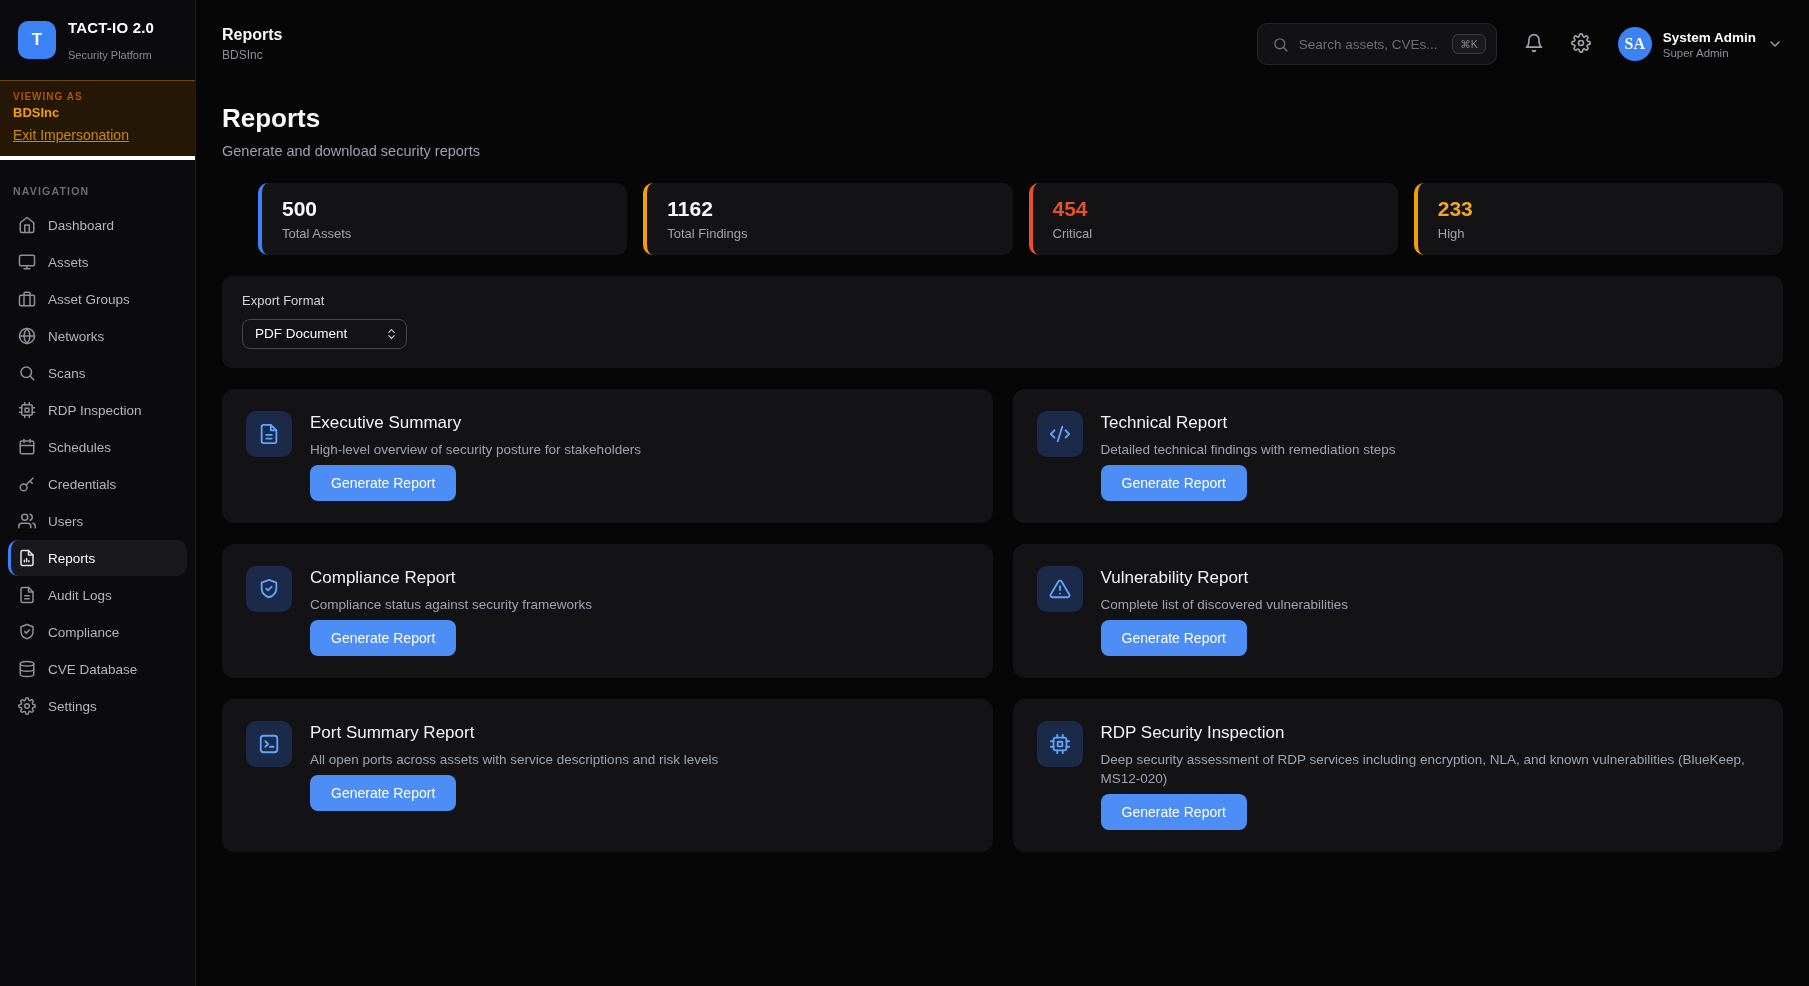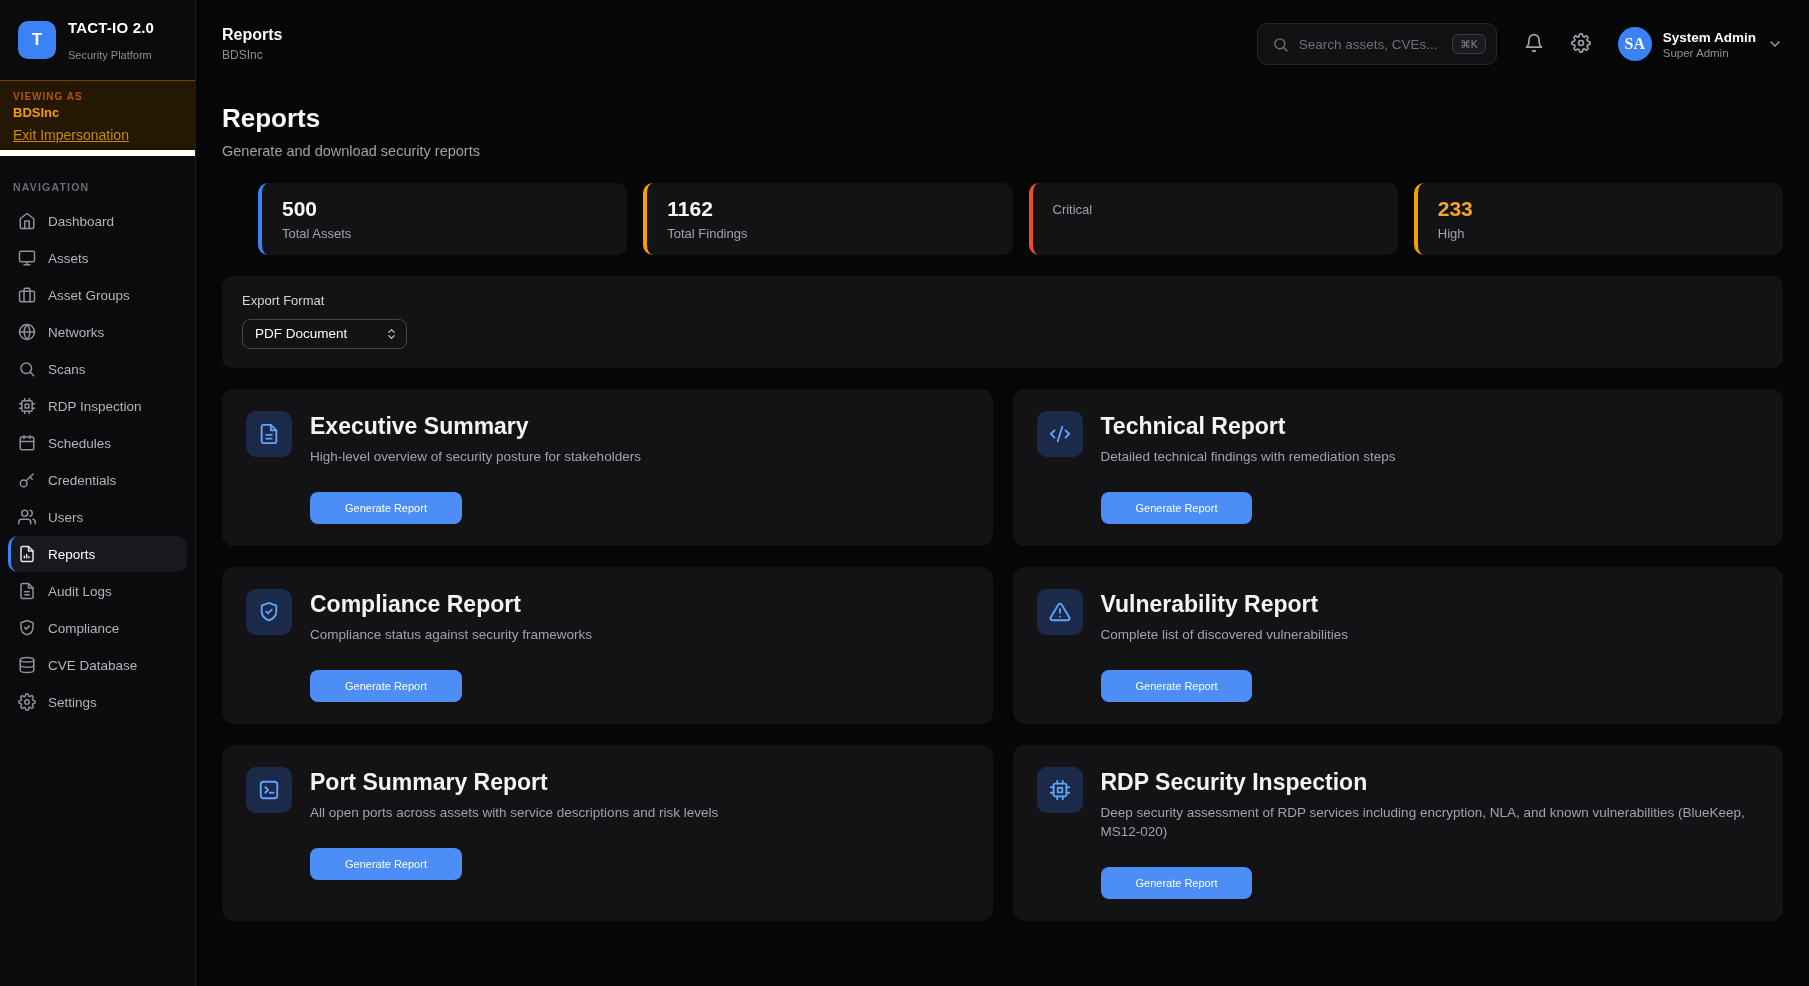--- a/index.html
+++ b/index.html
@@ -10,21 +10,21 @@
   }
   .app { display:flex; width:1809px; height:986px; }
 
   
   .sidebar { width:196px; min-width:196px; background:#0b0b0d; border-right:1px solid #1d1d21; display:flex; flex-direction:column; }
   .logo-row { display:flex; align-items:center; gap:12px; padding:19px 18px; }
   .logo-tile { width:38px; height:38px; background:#3b82f6; border-radius:10px; display:flex; align-items:center; justify-content:center; font-weight:700; font-size:17px; color:#fff; }
   .brand-name { font-size:15px; font-weight:700; letter-spacing:.2px; color:#fff; }
   .brand-tag { font-size:11px; color:#8b8b92; margin-top:13px; }
 
-  .impersonation { background:#241804; border-top:1px solid #6e4607; border-bottom:6px solid #ffffff; padding:10px 13px 6px; }
+  .impersonation { background:#241804; border-top:1px solid #6e4607; border-bottom:4px solid #ffffff; padding:10px 13px 12px; }
   .imp-label { font-size:10px; letter-spacing:1px; color:#b45309; font-weight:700; }
   .imp-org { font-size:13px; font-weight:700; color:#f59e0b; margin-top:3px; }
   .imp-exit { font-size:14px; color:#ca8a04; text-decoration:underline; margin-top:7px; display:inline-block; cursor:pointer; }
 
   .nav-section-label { font-size:10.5px; letter-spacing:1.2px; color:#6b6b72; font-weight:700; padding:25px 13px 10px; }
   .nav-list { padding:0 8px; }
   .nav-item { display:flex; align-items:center; gap:12px; margin-bottom:1px; padding:9px 10px; border-radius:10px; color:#b4b4bb; font-size:13.5px; cursor:pointer; }
   .nav-ic { display:flex; }
   .nav-ic svg { width:18px; height:18px; color:#8f8f97; }
   .nav-item.active { background:#18181d; color:#fff; border-left:3px solid #3b82f6; padding-left:7px; }
@@ -61,23 +61,23 @@
   .export-label { font-size:13px; color:#d4d4d8; }
   .select-wrap { position:relative; display:inline-block; margin-top:11px; }
   .select-wrap select { appearance:none; -webkit-appearance:none; background:#131316; color:#fafafa; border:1px solid #45454c; border-radius:8px; font-size:13.5px; padding:6px 36px 7px 12px; font-family:inherit; min-width:165px; cursor:pointer; }
   .select-chev { position:absolute; right:9px; top:50%; transform:translateY(-50%); pointer-events:none; display:flex; }
   .select-chev svg { width:13px; height:13px; color:#d4d4d8; }
 
   .report-grid { display:grid; grid-template-columns:1fr 1fr; column-gap:20px; row-gap:21px; margin-top:21px; }
   .report-card { background:#131316; border-radius:12px; padding:22px 24px; display:flex; gap:18px; align-items:flex-start; }
   .tile { width:46px; height:46px; min-width:46px; background:#1c2a4a; border-radius:10px; display:flex; align-items:center; justify-content:center; }
   .tile svg { width:22px; height:22px; color:#60a5fa; }
-  .rc-title { font-size:23px; font-weight:700; margin-top:2px; color:#f4f4f5; }
+  .rc-title { font-size:17px; font-weight:400; margin-top:2px; color:#f4f4f5; }
   .rc-desc { font-size:13.5px; color:#9ca3af; margin-top:8px; line-height:1.4; max-width:650px; }
-  .btn { margin-top:25px; display:inline-block; background:#4c8df6; color:#fff; font-size:11px; font-weight:500; border:none; border-radius:8px; padding:10px 35px; cursor:pointer; font-family:inherit; }
+  .btn { margin-top:5px; display:inline-block; background:#4c8df6; color:#fff; font-size:14px; font-weight:500; border:none; border-radius:8px; padding:10px 21px; cursor:pointer; font-family:inherit; }
 </style>
 </head>
 <body>
 
 <div class="app">
 
   <aside class="sidebar">
     <div class="logo-row">
       <div class="logo-tile">T</div>
       <div>
@@ -283,20 +283,21 @@
       <div class="stats">
           <div class="stat-card" style="border-left-color: rgb(59, 130, 246); margin-left: 36px;">
             <div class="stat-value" style="color: rgb(250, 250, 250);">500</div>
             <div class="stat-label">Total Assets</div>
           </div>
           <div class="stat-card" style="border-left-color: rgb(245, 158, 11);">
             <div class="stat-value" style="color: rgb(250, 250, 250);">1162</div>
             <div class="stat-label">Total Findings</div>
           </div>
           <div class="stat-card" style="border-left-color: rgb(232, 80, 42);">
+            <div class="stat-value" style="color: rgb(232, 80, 42);">454</div>
             <div class="stat-label">Critical</div>
           </div>
           <div class="stat-card" style="border-left-color: rgb(245, 158, 11);">
             <div class="stat-value" style="color: rgb(245, 165, 36);">233</div>
             <div class="stat-label">High</div>
           </div>
         </div>
 
       <div class="export-panel">
         <div class="export-label">Export Format</div>

